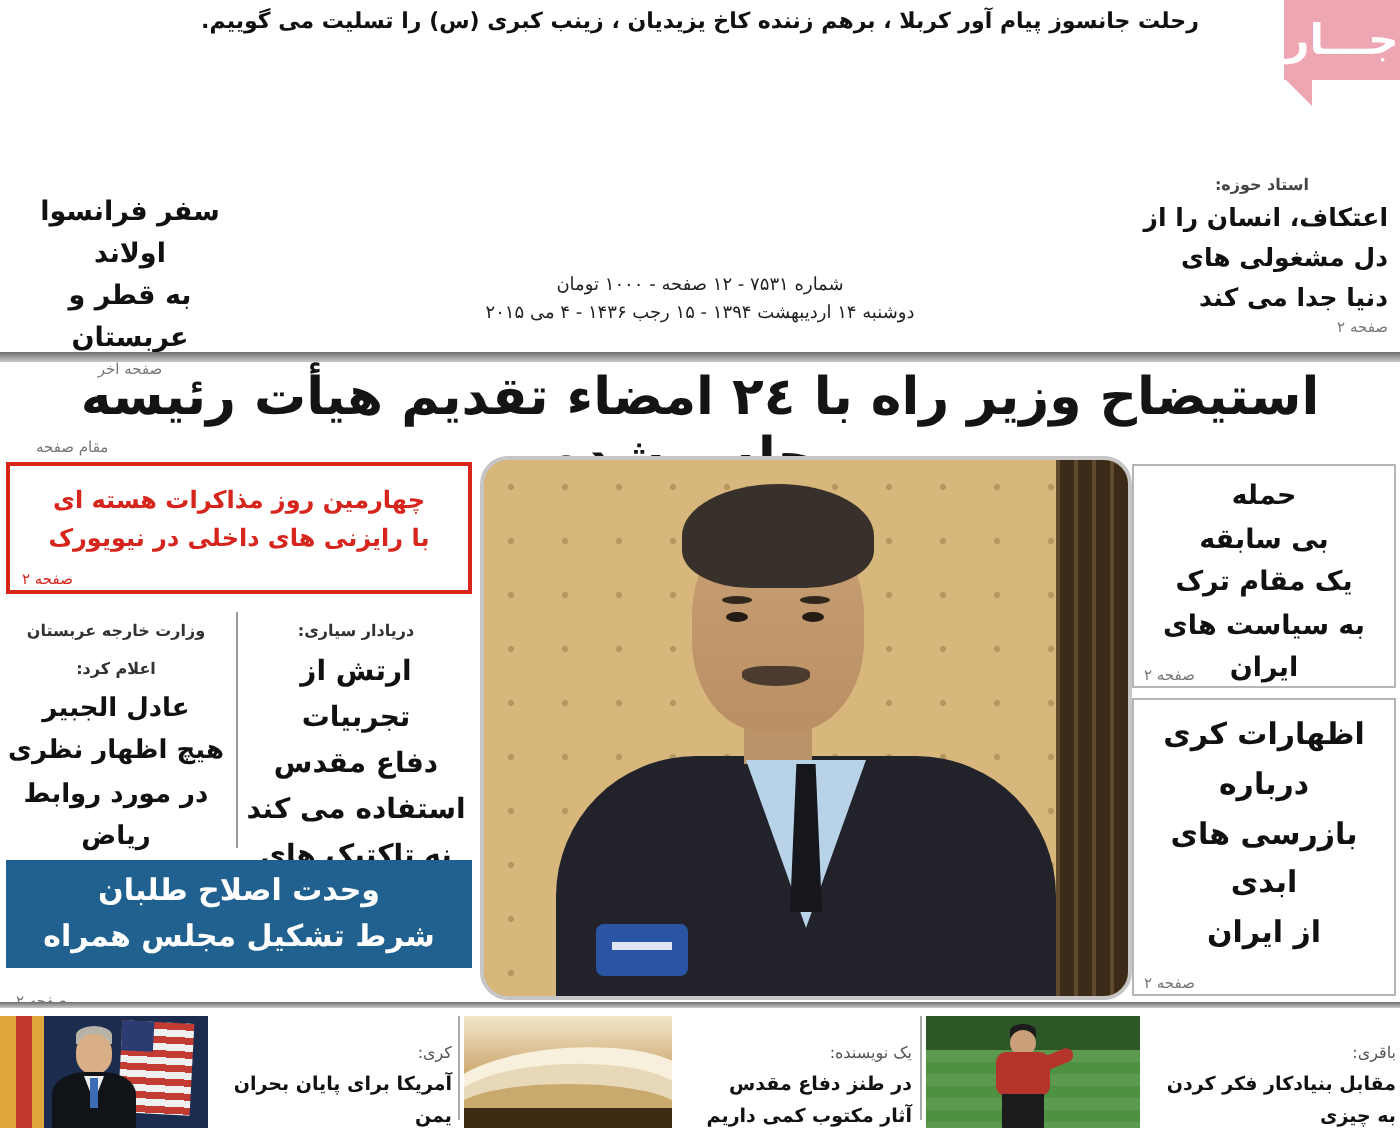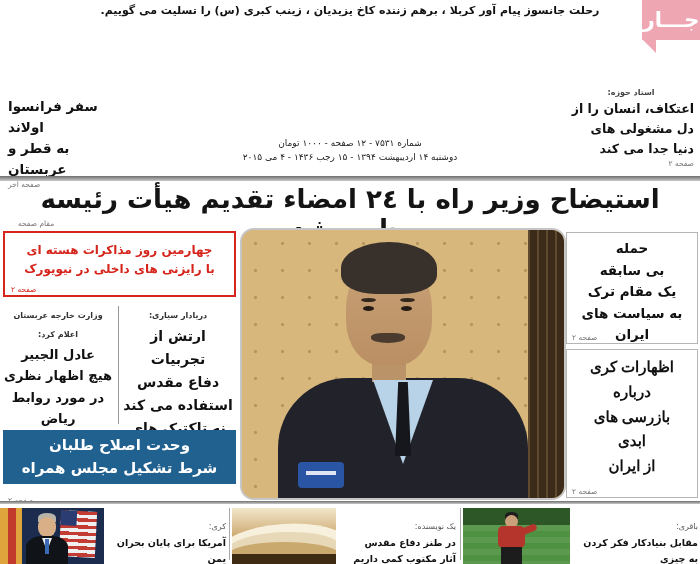--- a/index.html
+++ b/index.html
@@ -17,21 +17,21 @@
   .logo{top:0;right:0;width:58px;height:40px;background:#efa6b3;text-align:center;}
   .logo-text{line-height:40px;font-size:21px;font-weight:bold;color:#fff;}
   .logo-tail{top:40px;right:44px;width:0;height:0;border-top:13px solid #efa6b3;border-left:13px solid transparent;}
 
   
   .mast-title{top:18px;left:0;width:100%;text-align:center;font-size:95px;line-height:1.15;font-weight:bold;color:#141414;}
   .mast-issue{top:138px;left:0;width:100%;text-align:center;font-size:9px;color:#222;}
   .mast-date{top:152px;left:0;width:100%;text-align:center;font-size:9px;color:#222;}
 
   
-  .ear-left{top:96px;left:8px;width:114px;text-align:left;}
+  .ear-left{top:96px;left:8px;width:114px;text-align:center;}
   .ear-left .t{font-size:13.5px;font-weight:bold;color:#111;line-height:1.55;}
   .ear-right{top:88px;right:6px;width:126px;text-align:right;}
   .ear-right .t{font-size:12.5px;font-weight:bold;color:#111;line-height:1.6;}
   .ear-right .kicker{display:block;text-align:center;margin-bottom:2px;color:#444;}
 
   .rule{left:0;width:100%;height:5px;background:linear-gradient(#6e6e6e,#c9c9c9);}
   .rule-top{top:176px;}
   .rule-bottom{top:501px;height:3px;}
 
   
@@ -52,21 +52,21 @@
   .bluebox-kicker{top:430px;left:3px;width:229px;text-align:center;font-size:9px;font-weight:bold;color:#20618f;}
   .bluebox{top:430px;left:3px;width:233px;height:54px;background:#20618f;text-align:center;}
   .bluebox .t{margin-top:4px;font-size:15px;font-weight:bold;color:#fff;line-height:1.55;}
   .bluebox-ref{top:496px;left:8px;}
 
   
   .rbox{left:566px;width:130px;border:1px solid #b5b5b5;background:#fff;text-align:center;}
   .rbox1{top:232px;height:110px;}
   .rbox2{top:349px;height:147px;}
   .rbox .t{margin-top:5px;font-size:13.5px;font-weight:bold;color:#111;line-height:1.6;}
-  .rbox2 .t{font-size:15px;line-height:1.65;font-family:Liberation Serif, serif;}
+  .rbox2 .t{font-size:15px;line-height:1.65;}
   .rbox .pageref{position:absolute;bottom:1px;left:5px;}
 
   
   .photo-main{top:228px;left:240px;width:322px;height:268px;border:2px solid #c6c6c6;border-radius:14px;overflow:hidden;background:#d8b77c;}
   .pm-wall{position:absolute;inset:0;background-color:#d8b77c;
      background-image:radial-gradient(circle,rgba(90,60,20,.28) 1.2px,transparent 1.9px);background-size:27px 27px;}
   .pm-strip{position:absolute;top:0;right:0;width:36px;height:100%;background:#3c2b18;
      background-image:repeating-linear-gradient(90deg,rgba(255,215,150,.18) 0 2px,transparent 2px 9px);}
   .pm-suit{position:absolute;top:148px;left:36px;width:250px;height:120px;background:#22232a;border-radius:70px 70px 0 0;}
   .pm-neck{position:absolute;top:124px;left:130px;width:34px;height:28px;background:#bb9369;}

